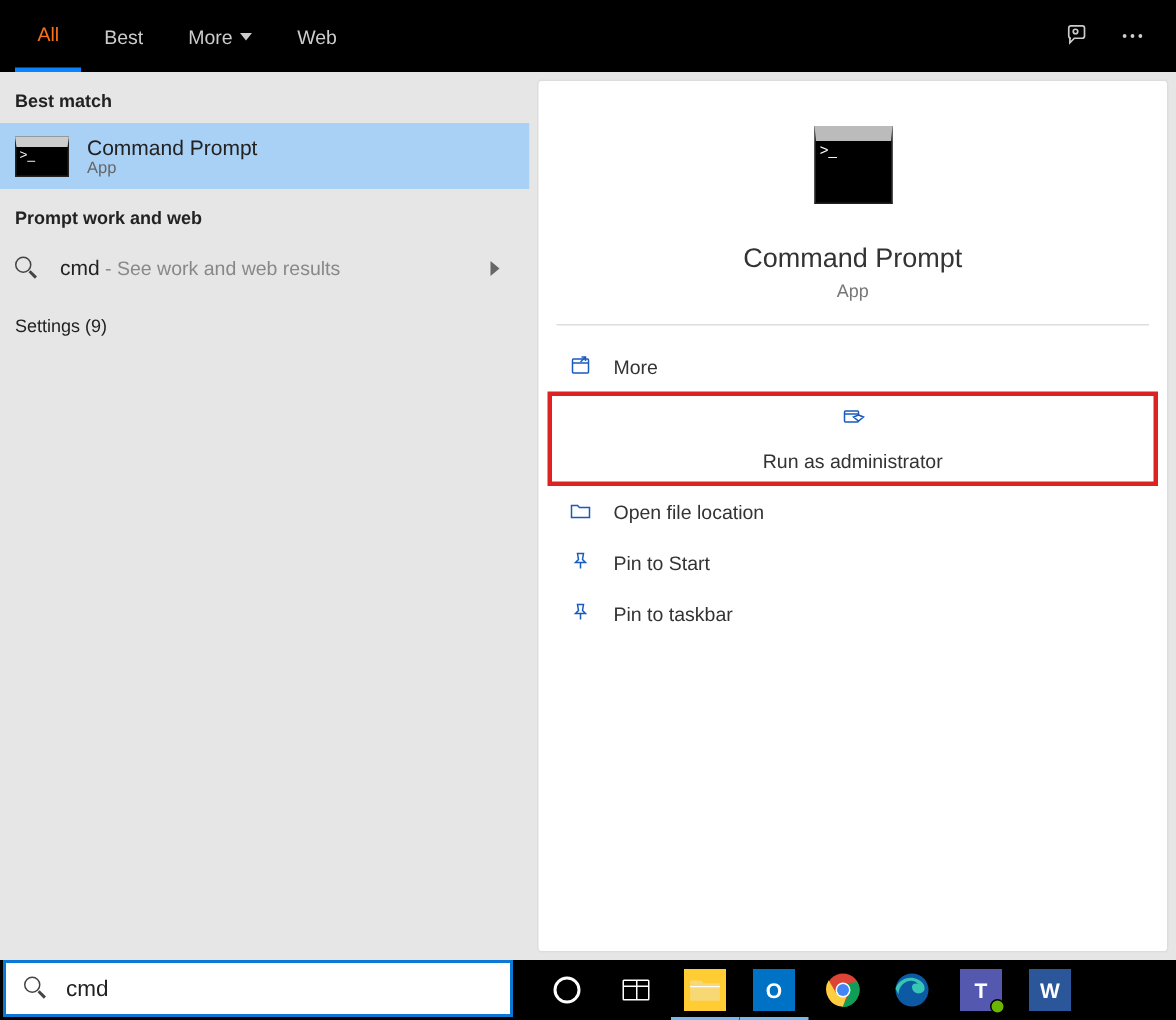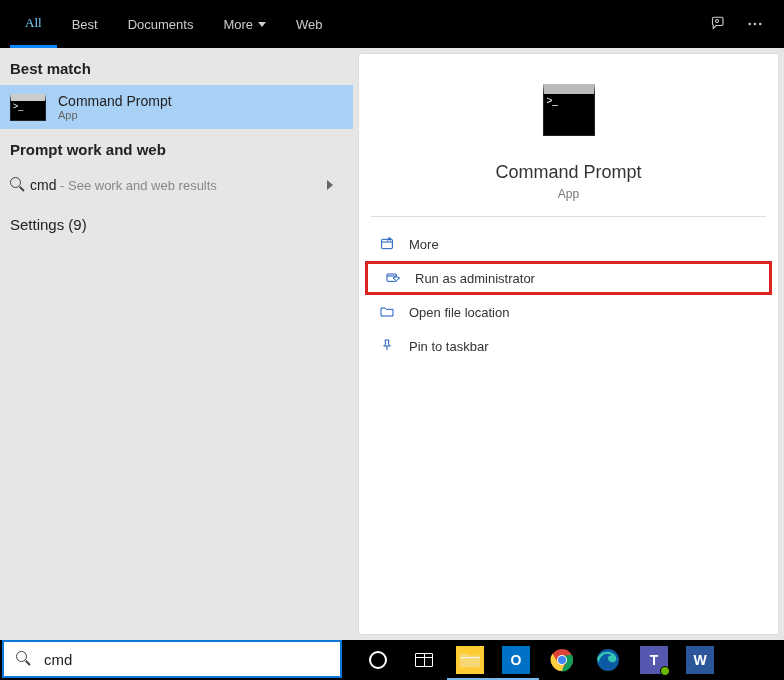--- a/index.html
+++ b/index.html
@@ -2,57 +2,57 @@
 <html><head>
 <meta charset="utf-8">
 <style>
   * { margin:0; padding:0; box-sizing:border-box; font-family:"Segoe UI",Arial,sans-serif; }
   body { width:784px; height:680px; background:#e6e6e6; overflow:hidden; position:relative; }
 
   
   .header { height:48px; background:#000; display:flex; align-items:center; padding:0 10px; color:#ccc; font-size:13px; }
   .header-tabs { display:flex; align-items:center; height:100%; flex:1; }
   .header-tab { padding:0 15px; height:100%; display:flex; align-items:center; cursor:pointer; }
-  .header-tab.active { border-bottom:3px solid #0a84ff; color:#7dd3fc;font-family:Liberation Serif, serif; }
+  .header-tab.active { border-bottom:3px solid #0a84ff; color:#f97316; }
   .chev-down { width:0;height:0;border-left:4px solid transparent;border-right:4px solid transparent;border-top:5px solid #ccc;margin-left:5px;}
   .hdr-icons { display:flex; gap:20px; margin-right:10px; }
 
   
   .main { display:flex; height:592px; }
   .left { width:353px; background:#e6e6e6; display:flex; flex-direction:column; }
   .right { flex:1; background:#e6e6e6; padding:5px; }
 
-  .section-header { font-size:15px; font-weight:600; color:#222; padding:12px 10px 8px 10px; }
+  .section-header { font-size:12px; font-weight:600; color:#222; padding:12px 10px 8px 10px; }
 
   .result-row { display:flex; align-items:center; gap:12px; padding:8px 10px; }
   .result-row.selected { background:#a9d0f5; }
   .icon-cmd-small { width:36px;height:27px;background:#000;border:1px solid #222;border-top:7px solid #ccc;position:relative; }
   .icon-cmd-small::after { content:">_"; color:#fff; font-size:9px; position:absolute; left:2px; top:0px; }
   .result-title { font-size:14px; color:#222; }
   .result-sub { font-size:11px; color:#666; }
 
-  .search-row { display:flex; align-items:center; gap:4px; padding:10px 10px; }
+  .search-row { display:flex; align-items:center; gap:14px; padding:10px 10px; }
   .mag { width:16px;height:16px;position:relative; }
   .mag::before { content:""; position:absolute; width:9px;height:9px;border:1.5px solid #444;border-radius:50%; left:0; top:0; }
   .mag::after { content:""; position:absolute; width:6px;height:1.5px; background:#444; transform:rotate(45deg); left:9px; top:11px; }
   .search-row .q { font-size:14px; color:#222; }
   .search-row .hint { font-size:13px; color:#888; }
   .chev-r { margin-left:auto; width:0;height:0;border-top:5px solid transparent;border-bottom:5px solid transparent;border-left:6px solid #666;margin-right:10px;}
 
   
   .preview { background:#fff; border:1px solid #ddd; border-radius:3px; height:100%; display:flex; flex-direction:column; }
   .pv-top { display:flex; flex-direction:column; align-items:center; padding:30px 0 15px; }
   .pv-icon { width:52px;height:52px;background:#000;border:1px solid #222;border-top:10px solid #bbb;position:relative; }
   .pv-icon::after { content:">_"; color:#fff; font-size:10px; position:absolute; left:3px; top:1px;}
   .pv-title { font-size:18px; color:#333; margin-top:26px; }
   .pv-sub { font-size:12px; color:#777; margin-top:4px; }
   .pv-div { border:0; border-top:1px solid #ddd; margin:0 12px 10px 12px; }
 
   .action-row { display:flex; align-items:center; gap:14px; padding:9px 20px; font-size:13px; color:#333; cursor:pointer; position:relative; }
-  .action-row.highlighted { outline:3px solid #d22; outline-offset:-3px; margin:0 6px; }
+  .action-row.highlighted { outline:3px solid #d22; outline-offset:-3px; margin:0 6px;flex-direction:column; }
   .a-icon { width:16px;height:16px;color:#185abd; position:relative; flex-shrink:0; }
 
   
   .taskbar { position:absolute; bottom:0; left:0; right:0; height:40px; background:#000; display:flex; align-items:center; color:#fff; }
   .search-box { width:340px; height:38px; margin:0 3px 2px 2px; border:2px solid #0a78d4; background:#fff; display:flex; align-items:center; padding:0 12px; gap:12px; }
   .search-box input { border:0; outline:0; font-size:15px; color:#222; flex:1; background:transparent; }
   .tb-icons { display:flex; align-items:center; gap:0; margin-left:10px; }
   .tb-btn { width:46px; height:40px; display:flex; align-items:center; justify-content:center; cursor:pointer; }
   .tb-btn.ul { box-shadow:inset 0 -2px 0 #76b9ed; }
 
@@ -65,21 +65,20 @@
 
   svg { display:block; }
 </style>
 </head>
 <body>
 
 <div class="header">
   <div class="header-tabs">
     <div class="header-tab active">All</div>
     <div class="header-tab">Best</div>
-    <div class="header-tab">Documents</div>
     <div class="header-tab">
       <span>More</span>
       <span class="chev-down"></span>
     </div>
     <div class="header-tab">Web</div>
   </div>
   <div class="hdr-icons">
     <svg width="18" height="18" viewBox="0 0 24 24" stroke="#ccc" fill="none" stroke-width="1.5">
       <path d="M8 3h10a2 2 0 012 2v7a2 2 0 01-2 2H11l-4 4v-4H8a2 2 0 01-2-2V5a2 2 0 012-2z"></path>
       <circle cx="12" cy="8" r="2"></circle>
@@ -142,20 +141,27 @@
         <svg class="a-icon" viewBox="0 0 24 24" stroke="currentColor" fill="none" stroke-width="1.5">
             <path d="M3 6h6l2 2h10v10H3z"></path>
           </svg>
         <span>Open file location</span>
       </div>
       <div class="action-row">
         <svg class="a-icon" viewBox="0 0 24 24" stroke="currentColor" fill="none" stroke-width="1.5">
             <path d="M9 3h6l-1 6 3 3H7l3-3z"></path>
             <path d="M12 12v6"></path>
           </svg>
+        <span>Pin to Start</span>
+      </div>
+      <div class="action-row">
+        <svg class="a-icon" viewBox="0 0 24 24" stroke="currentColor" fill="none" stroke-width="1.5">
+            <path d="M9 3h6l-1 6 3 3H7l3-3z"></path>
+            <path d="M12 12v6"></path>
+          </svg>
         <span>Pin to taskbar</span>
       </div>
     </div>
   </div>
 </div>
 
 <div class="taskbar">
   <div class="search-box">
     <span class="mag"></span>
     <input type="text" value="cmd" style="">

